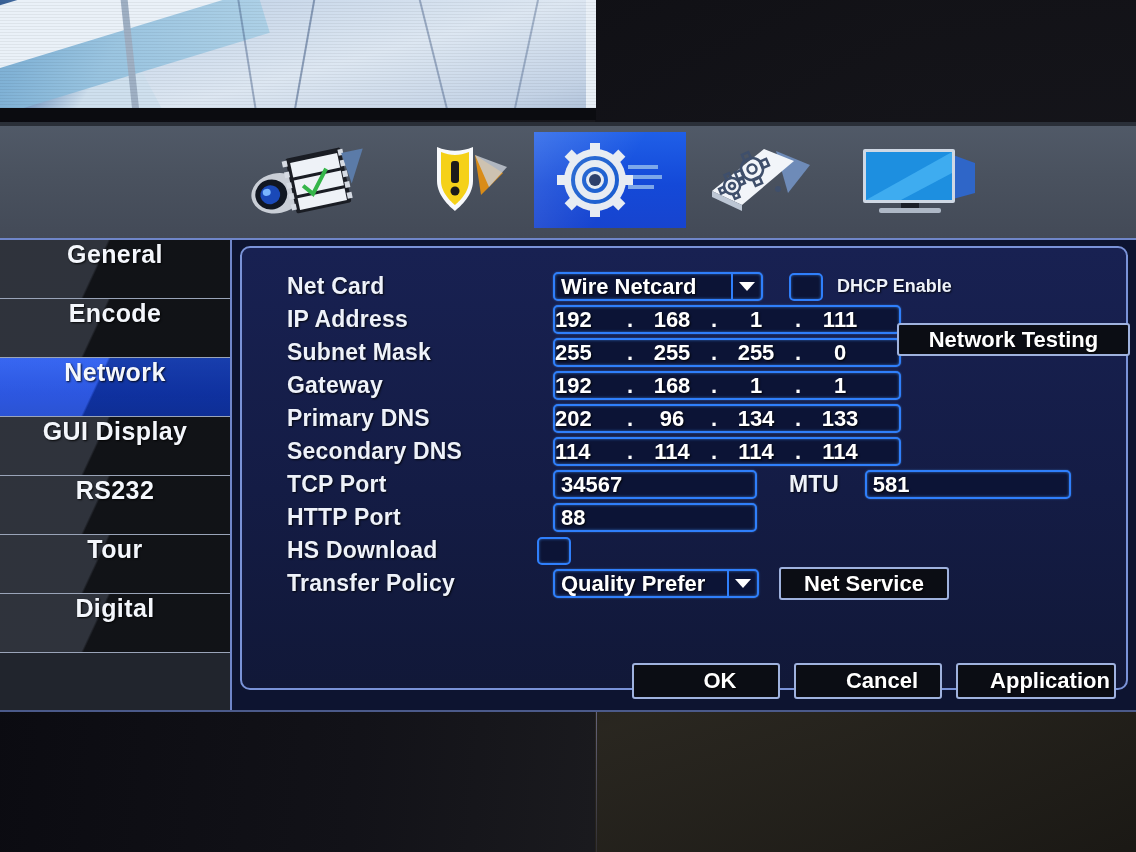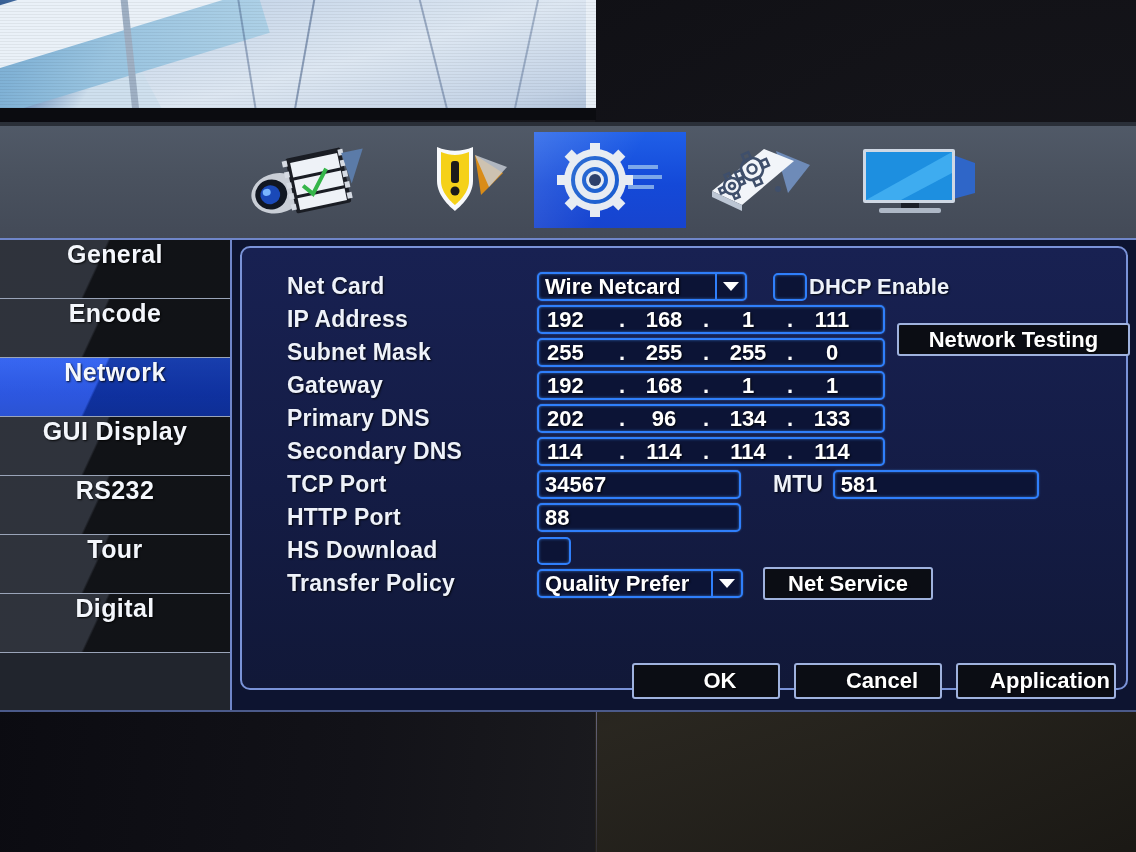--- a/index.html
+++ b/index.html
@@ -74,41 +74,41 @@
     background:linear-gradient(180deg,#182152 0%,#141c45 55%,#111838 100%);
     border:2px solid #7a93d8;border-radius:10px;box-sizing:border-box;}
 
   .form{position:absolute;left:45px;top:22px;}
   .row{display:flex;align-items:center;height:33px;}
   .lbl{color:#eef2fa;font-size:23px;font-weight:bold;width:250px;
     text-shadow:1px 1px 2px rgba(0,0,0,.8);letter-spacing:.2px;}
 
   .inp{box-sizing:border-box;height:29px;background:#0c1436;
     border:2px solid #2f7ffb;border-radius:5px;display:flex;align-items:center;
-    box-shadow:0 0 3px rgba(70,150,255,.65) inset,0 0 2px rgba(80,160,255,.5);}
+    box-shadow:0 0 3px rgba(70,150,255,.65) inset,0 0 2px rgba(80,160,255,.5);margin-left:16px;}
   .inp .txt{color:#ffffff;font-size:22px;font-weight:bold;padding:0 6px;white-space:nowrap;
     text-shadow:1px 1px 2px rgba(0,0,0,.9);}
 
   .ipfield{width:348px;justify-content:flex-start;}
   .ipfield .oct{display:inline-block;text-align:center;color:#fff;font-size:22px;font-weight:bold;
     text-shadow:1px 1px 2px rgba(0,0,0,.9);}
-  .ipfield .o1{width:64px;text-align:left;padding-left:8px;}
+  .ipfield .o1{width:64px;text-align:left;}
   .ipfield .dot{display:inline-block;width:22px;text-align:center;color:#fff;font-size:22px;font-weight:bold;}
   .ipfield .o{width:62px;}
 
   .ddl{width:210px;position:relative;padding-right:30px;overflow:hidden;}
   .ddl .txt{overflow:hidden;}
   .ddarrow{position:absolute;right:0;top:-2px;width:28px;height:29px;
     border-left:2px solid #2f7ffb;display:flex;align-items:center;justify-content:center;}
   .ddarrow i{display:block;width:0;height:0;border-left:8px solid transparent;
     border-right:8px solid transparent;border-top:9px solid #ffffff;}
 
   .cbx{width:30px;height:24px;border:2px solid #2f7ffb;border-radius:5px;background:#0c1436;
     box-shadow:0 0 3px rgba(70,150,255,.6) inset;}
-  .cbx-lab{color:#eef2fa;font-size:22px;font-weight:bold;margin-left:2px;
+  .cbx-lab{color:#eef2fa;font-size:18px;font-weight:bold;margin-left:14px;
     text-shadow:1px 1px 2px rgba(0,0,0,.8);}
 
   .btn{box-sizing:border-box;background:#0b0d14;border:2px solid #9fb2de;border-radius:3px;
     color:#ffffff;font-size:22px;font-weight:bold;display:flex;align-items:center;
     justify-content:center;height:33px;text-shadow:1px 1px 2px rgba(0,0,0,.9);white-space:nowrap;}
 
   .net-test{position:absolute;left:655px;top:75px;width:233px;}
   .mtu-lab{color:#eef2fa;font-size:23px;font-weight:bold;margin:0 10px 0 32px;
     text-shadow:1px 1px 2px rgba(0,0,0,.8);}
   .net-svc{width:170px;margin-left:20px;}

